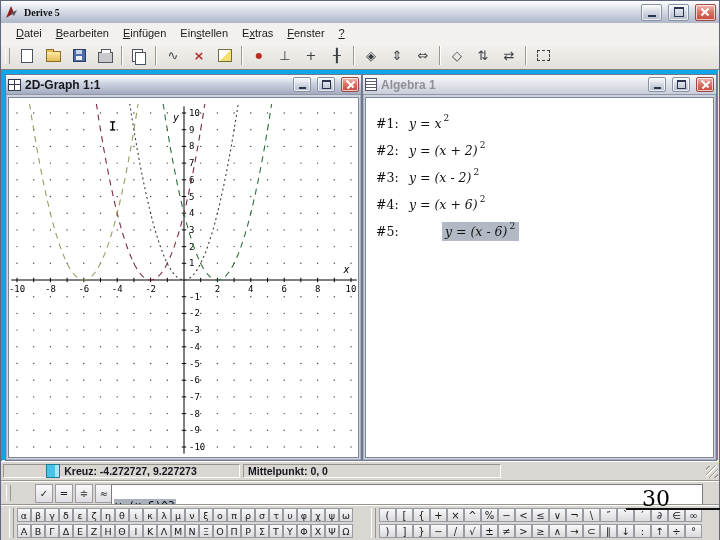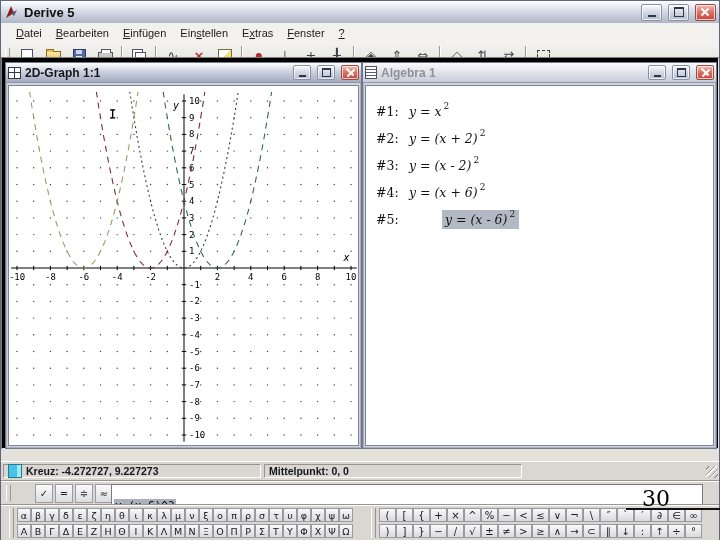--- a/index.html
+++ b/index.html
@@ -3,21 +3,21 @@
 <meta charset="utf-8">
 <style>
   html,body{margin:0;padding:0;width:720px;height:540px;overflow:hidden;
     font-family:"Liberation Sans",sans-serif;background:#c9c6c0;position:relative;
     -webkit-user-select:none;user-select:none;}
   
   .main-frame{position:absolute;inset:0;border:1px solid #5f6780;background:#e4e1db;}
   .titlebar{position:absolute;left:0;top:0;right:0;height:22px;display:flex;align-items:center;
     background:linear-gradient(180deg,#ffffff 0%,#dfe3ec 35%,#aeb6c8 100%);
     border-bottom:1px solid #8f96a8;padding:0 3px;gap:4px;}
-  .title-text{font-weight:bold;font-size:13px;color:#101010;flex:1;}
+  .title-text{font-weight:bold;font-size:10px;color:#101010;flex:1;font-family:Liberation Serif, serif;}
   .capbtn{width:19px;height:15px;border:1px solid #8890a4;border-radius:2px;margin-left:2px;
     background:linear-gradient(#fdfdfe,#d2d7e2 50%,#b6bccb);box-shadow:inset 0 0 0 1px rgba(255,255,255,.7);
     display:flex;align-items:center;justify-content:center;position:relative;}
   .capbtn.close{background:linear-gradient(#f4beb6,#dd7468 45%,#c4483d);border-color:#9c4a42;}
   .g-min{width:8px;height:2px;background:#2a3550;margin-top:8px;}
   .g-max{width:8px;height:7px;border:1px solid #2a3550;border-top-width:2px;}
   .g-x::before,.g-x::after{content:"";position:absolute;left:4px;top:6px;width:10px;height:2px;background:#fff;}
   .g-x::before{transform:rotate(45deg);} .g-x::after{transform:rotate(-45deg);}
   .capbtn.small{width:16px;height:13px;}
   .capbtn.small .g-min{width:7px;margin-top:7px;}
@@ -41,21 +41,21 @@
   .i-floppy::before{content:"";position:absolute;left:2px;top:0;width:6px;height:4px;background:#ccd5e9;}
   .i-floppy::after{content:"";position:absolute;left:2px;bottom:1px;width:6px;height:4px;background:#eef1f8;}
   .i-printer{width:13px;height:9px;background:#c9c9cd;border:1px solid #54555d;position:relative;margin-top:3px;}
   .i-printer::before{content:"";position:absolute;left:2px;top:-4px;width:8px;height:3px;background:#fff;border:1px solid #54555d;border-bottom:none;}
   .i-pages{width:9px;height:11px;background:#fff;border:1px solid #4c5264;position:relative;margin-right:3px;}
   .i-pages::before{content:"";position:absolute;left:2px;top:2px;width:9px;height:11px;background:#fff;border:1px solid #4c5264;}
   .i-note{width:12px;height:11px;background:linear-gradient(135deg,#ffffff 50%,#f5df6e 50%);border:1px solid #6f6f3a;}
   .i-dashedbox{width:11px;height:9px;border:1px dashed #3e3e3e;}
   .red{color:#b42c24 !important;font-weight:bold;}
   
-  .mdi{position:absolute;left:0;top:56px;right:0;height:392px;background:#000000;
+  .mdi{position:absolute;left:0;top:68px;right:0;height:392px;background:#0ea5e9;
     box-shadow:inset 1px 1px 0 #807e7a, inset -1px -1px 0 #e8e6e2;}
   .child{position:absolute;border:1px solid #70788e;background:#cfd3dd;box-shadow:0 0 0 1px #aab0c0 inset;}
   .child-title{height:19px;display:flex;align-items:center;gap:4px;padding:0 2px;
     background:linear-gradient(180deg,#fefefe,#ccd2e0 45%,#a3abbf 100%);border-bottom:1px solid #8f96a8;}
   .child-title .t{font-weight:bold;font-size:12px;color:#15151a;flex:1;}
   .child-title.inactive{background:linear-gradient(180deg,#fafafc,#e3e5ec 45%,#c9cdd9 100%);}
   .child-title.inactive .t{color:#8d9099;}
   .child-client{position:absolute;left:2px;right:2px;top:22px;bottom:2px;background:#fff;border:1px solid #7d8598;}
   .i-graphwin{width:11px;height:10px;border:1px solid #333a4e;background-color:#fff;background-image:linear-gradient(#333a4e,#333a4e),linear-gradient(#333a4e,#333a4e);background-size:1px 100%,100% 1px;background-position:5px 0,0 4px;background-repeat:no-repeat;}
   .i-algwin{width:10px;height:11px;border:1px solid #4c5264;background:repeating-linear-gradient(#ffffff 0 2px,#5a6070 2px 3px) #fff;}
@@ -740,21 +740,21 @@
           </div>
           <div class="expr-row">
             <span class="expr-label">#5:</span>
             <span class="expr-body sel">y = (x - 6)<sup>2</sup></span>
           </div>
         </div>
     </div>
   </div>
 
   <div class="statusbar">
-    <div class="sec" style="width:258px;">
+    <div class="sec" style="width:237px;justify-content:center;">
       <span class="i-status"></span>
       <span>Kreuz: -4.272727, 9.227273</span>
     </div>
     <div class="sec" style="width:258px;">
       <span>Mittelpunkt: 0, 0</span>
     </div>
     <div class="resize-grip"></div>
   </div>
 
   <div class="entrybar">

